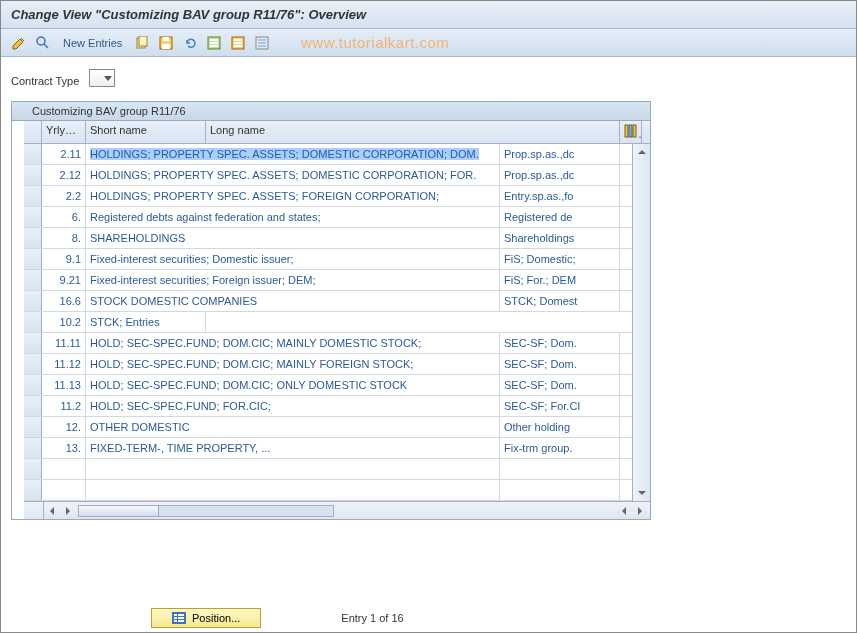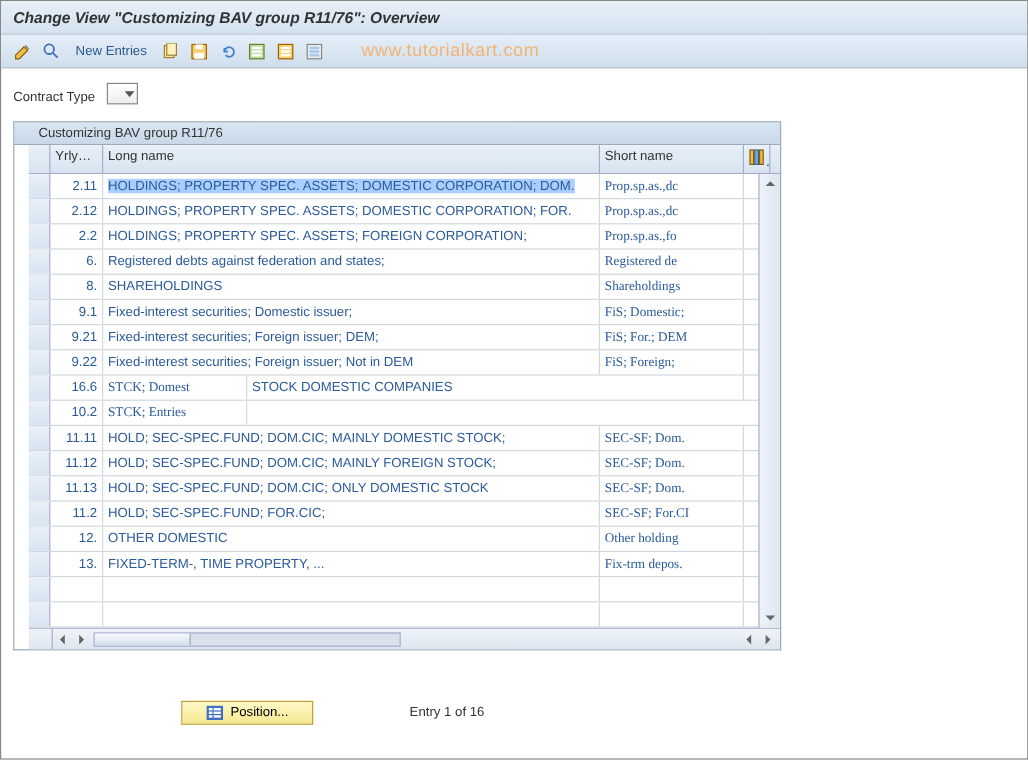--- a/index.html
+++ b/index.html
@@ -136,21 +136,21 @@
       font-size: 11px;
       color: #2a5a9a;
       overflow: hidden;
       white-space: nowrap;
       height: 100%;
       display: flex;
       align-items: center;
     }
     .row .c1 { width: 44px; justify-content: flex-end; color:#2a5a9a; }
     .row .c2 { width: 414px; cursor: text; }
-    .row .c3 { width: 120px; cursor: text; font-family: Liberation Serif, serif; }
+    .row .c3 { width: 120px; cursor: text; }
     .row.selected .c2 span { background: #a8cfff; }
     .vscroll {
       width: 18px;
       background: linear-gradient(90deg,#eef3f8,#dde6f0);
       border-left: 1px solid #aac;
       display: flex;
       flex-direction: column;
       align-items: center;
       justify-content: space-between;
       padding: 2px 0;
@@ -164,21 +164,21 @@
       height:18px;
       padding: 0 2px;
     }
     .hscroll .sp { flex:0 0 18px; border-right:1px solid #aac; height:100%;}
     .hscroll .arr { width:12px; height:12px; cursor:pointer; margin:0 2px;}
     .hscroll .track { flex:1; height:12px; background:#d8e2ec; border:1px solid #aac; margin:0 2px; position:relative;}
     .hscroll .thumb { position:absolute; left:0; top:0; height:100%; width:80px; background:linear-gradient(#f8fbff,#d0dce8); border-right:1px solid #9ab;}
     .hscroll .gap { width: 280px; }
     .footer {
       position: absolute;
-      bottom: 28px;
+      bottom: 4px;
       left: 0;
       right: 0;
       display: flex;
       align-items: center;
       padding: 0 30px;
     }
     .position-btn {
       margin-left: 120px;
       background: linear-gradient(#fff8c8, #f5e890);
       border: 1px solid #c0a030;
@@ -265,22 +265,22 @@
   <span class="contract-label">Contract Type</span>
   <span class="dropdown"></span>
 </div>
 
 <div class="table-wrap">
   <div class="table-title">Customizing BAV group R11/76</div>
   <div class="grid">
     <div class="grid-header">
       <div class="h col-sel"></div>
       <div class="h col1">YrlyS...</div>
+      <div class="h col3">Short name</div>
       <div class="h col2">Long name</div>
-      <div class="h col3">Short name</div>
       <div class="h col-cfg">
         <svg class="cfg-icon" viewBox="0 0 14 14">
             <rect x="1" y="1" width="3" height="12" fill="#f0c040" stroke="#806010"></rect>
             <rect x="5" y="1" width="3" height="12" fill="#80b0e0" stroke="#406090"></rect>
             <rect x="9" y="1" width="3" height="12" fill="#f0c040" stroke="#806010"></rect>
           </svg>
       </div>
     </div>
     <div class="grid-body">
       <div class="rows" id="rows-container">
@@ -299,21 +299,21 @@
               <span>HOLDINGS; PROPERTY SPEC. ASSETS; DOMESTIC CORPORATION; FOR.</span>
             </div>
             <div class="c c3">Prop.sp.as.,dc</div>
           </div>
           <div class="row">
             <div class="sel"></div>
             <div class="c c1">2.2</div>
             <div class="c c2">
               <span>HOLDINGS; PROPERTY SPEC. ASSETS; FOREIGN CORPORATION;</span>
             </div>
-            <div class="c c3">Prop.sp.as.,fo</div>
+            <div class="c c3">Entry.sp.as.,fo</div>
           </div>
           <div class="row">
             <div class="sel"></div>
             <div class="c c1">6.</div>
             <div class="c c2">
               <span>Registered debts against federation and states;</span>
             </div>
             <div class="c c3">Registered de</div>
           </div>
           <div class="row">
@@ -335,33 +335,25 @@
           <div class="row">
             <div class="sel"></div>
             <div class="c c1">9.21</div>
             <div class="c c2">
               <span>Fixed-interest securities; Foreign issuer; DEM;</span>
             </div>
             <div class="c c3">FiS; For.; DEM</div>
           </div>
           <div class="row">
             <div class="sel"></div>
-            <div class="c c1">9.22</div>
-            <div class="c c2">
-              <span>Fixed-interest securities; Foreign issuer; Not in DEM</span>
-            </div>
-            <div class="c c3">FiS; Foreign;</div>
-          </div>
-          <div class="row">
-            <div class="sel"></div>
             <div class="c c1">16.6</div>
+            <div class="c c2">
+              <span>STOCK DOMESTIC COMPANIES</span>
+            </div>
             <div class="c c3">STCK; Domest</div>
-            <div class="c c2">
-              <span>STOCK DOMESTIC COMPANIES</span>
-            </div>
           </div>
           <div class="row">
             <div class="sel"></div>
             <div class="c c1">10.2</div>
             <div class="c c3">STCK; Entries</div>
           </div>
           <div class="row">
             <div class="sel"></div>
             <div class="c c1">11.11</div>
             <div class="c c2">
@@ -400,21 +392,21 @@
               <span>OTHER DOMESTIC</span>
             </div>
             <div class="c c3">Other holding</div>
           </div>
           <div class="row">
             <div class="sel"></div>
             <div class="c c1">13.</div>
             <div class="c c2">
               <span>FIXED-TERM-, TIME PROPERTY, ...</span>
             </div>
-            <div class="c c3">Fix-trm depos.</div>
+            <div class="c c3">Fix-trm group.</div>
           </div>
           <div class="row">
             <div class="sel"></div>
             <div class="c c1"></div>
             <div class="c c2"></div>
             <div class="c c3"></div>
           </div>
           <div class="row">
             <div class="sel"></div>
             <div class="c c1"></div>

